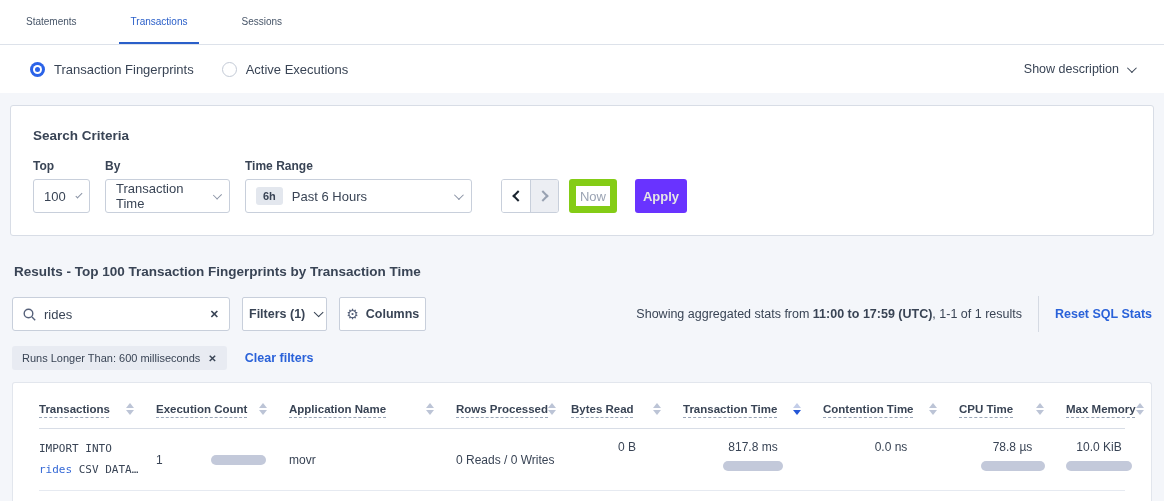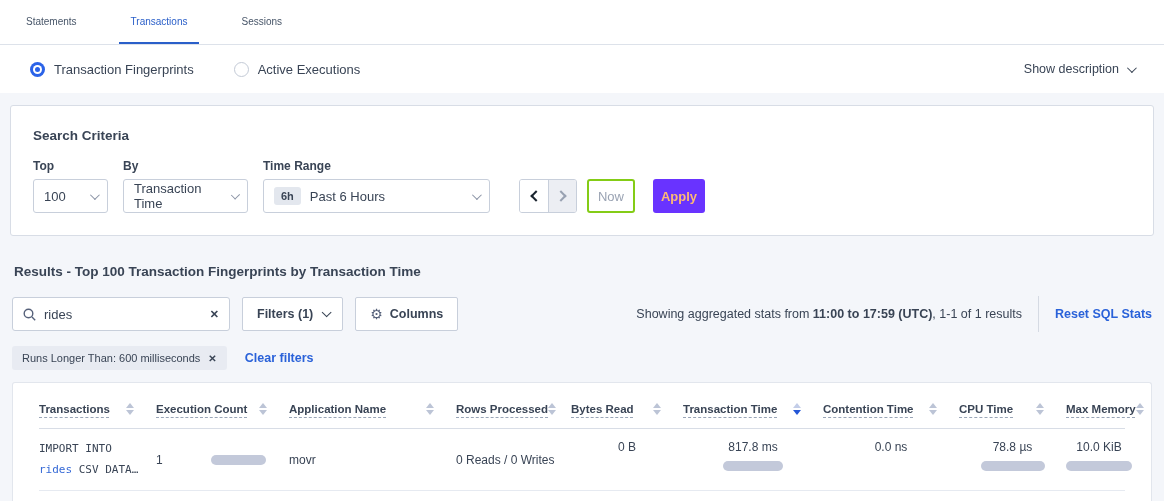--- a/index.html
+++ b/index.html
@@ -26,21 +26,20 @@
     border-bottom:2px solid transparent;
     cursor:pointer;
   }
   .tab.active { color:#2a5fc9; border-bottom-color:#2a5fc9; }
   
   .toggle-row {
     background:#fff;
     height:48px;
     display:flex; align-items:center;
     padding:0 30px 0 30px;
-    gap:12px;
   }
   .radio-opt { display:flex; align-items:center; margin-right:28px; cursor:pointer; }
   .radio-outer {
     width:15px; height:15px; border-radius:50%;
     display:flex; align-items:center; justify-content:center;
     margin-right:9px;
   }
   .radio-outer.checked { background:#2b63e8; }
   .radio-inner-white {
     width:9px; height:9px; border-radius:50%; background:#fff;
@@ -73,21 +72,21 @@
   .criteria-title { font-size:13.5px; font-weight:bold; color:#394455; }
   .criteria-controls { display:flex; align-items:flex-end; margin-top:16px; }
   .field { display:flex; flex-direction:column; margin-right:15px; }
   .field-label { font-size:12px; font-weight:bold; color:#394455; margin-bottom:6px; }
   .selectbox {
     height:34px; border:1px solid #c8cfdb; border-radius:3px; background:#fff;
     display:flex; align-items:center; justify-content:space-between;
     padding:0 10px; font-size:13px; color:#394455; cursor:pointer;
   }
   .selectbox .chev { margin-left:10px; }
-  .w-top { width:75px; }
+  .w-top { width:57px; }
   .w-by { width:125px; }
   .w-range { width:227px; }
   .range-left { display:flex; align-items:center; }
   .range-badge {
     background:#e3e7ee; border-radius:3px; font-size:11px; font-weight:bold;
     padding:3px 7px; margin-right:9px; color:#394455;
   }
   .arrow-group {
     display:flex; height:34px; margin-left:14px;
     border:1px solid #c8cfdb; border-radius:3px; overflow:hidden;
@@ -99,46 +98,46 @@
   .arrow-btn.disabled { background:#eceef3; cursor:default; }
   .arrow-btn + .arrow-btn { border-left:1px solid #c8cfdb; }
   .arr {
     display:inline-block; width:8px; height:8px;
     border-right:2px solid #19232e; border-bottom:2px solid #19232e;
   }
   .arr.left  { transform:rotate(135deg); margin-left:3px; }
   .arr.right { transform:rotate(-45deg); margin-right:3px; border-color:#98a1b1; }
   .now-btn {
     height:34px; width:48px; margin-left:10px;
-    border:2px solid #84cc16; border-radius:3px; background:#fff;
+    border:7px solid #84cc16; border-radius:3px; background:#fff;
     color:#9aa3b3; font-size:13px; display:flex; align-items:center; justify-content:center;
   }
   .apply-btn {
     height:34px; width:52px; margin-left:18px;
-    border-radius:3px; background:#6933ff; color:#fdba74;
+    border-radius:3px; background:#6933ff; color:#e5e5e5;
     font-size:13px; font-weight:bold;
     display:flex; align-items:center; justify-content:center; cursor:pointer;
   }
   
   .results-wrap { padding:0 12px; }
   .results-heading { margin:28px 0 0 2px; font-size:13.5px; font-weight:bold; color:#394455; }
   .results-controls { display:flex; align-items:center; margin-top:17px; }
   .searchbox {
     width:218px; height:34px; background:#fff;
     border:1px solid #c8cfdb; border-radius:3px;
     display:flex; align-items:center; padding:0 10px;
   }
   .searchbox input {
     border:none; outline:none; flex:1; font-size:13px; color:#394455;
     font-family:"Liberation Sans", sans-serif; min-width:0;
   }
   .search-glyph { margin-right:8px; flex:none; }
   .clear-x { color:#394455; font-size:11px; font-weight:bold; cursor:pointer; }
   .btn-outline {
-    height:34px; margin-left:12px; padding:0 14px;
+    height:34px; margin-left:12px; padding:0 6px;
     border:1px solid #c8cfdb; border-radius:2px; background:#fff;
     display:flex; align-items:center; font-size:12.5px; font-weight:bold; color:#394455;
     cursor:pointer;
   }
   .gear { font-size:14px; margin-right:7px; color:#56617a; font-weight:normal; }
   .stats-area { margin-left:auto; display:flex; align-items:center; font-size:12.5px; color:#394455; }
   .stats-text b { font-weight:bold; }
   .vert-div { width:1px; height:36px; background:#d5dae3; margin:0 16px 0 16px; }
   .reset-link { color:#2a62d9; font-weight:bold; font-size:12.5px; cursor:pointer; white-space:nowrap; }
   

